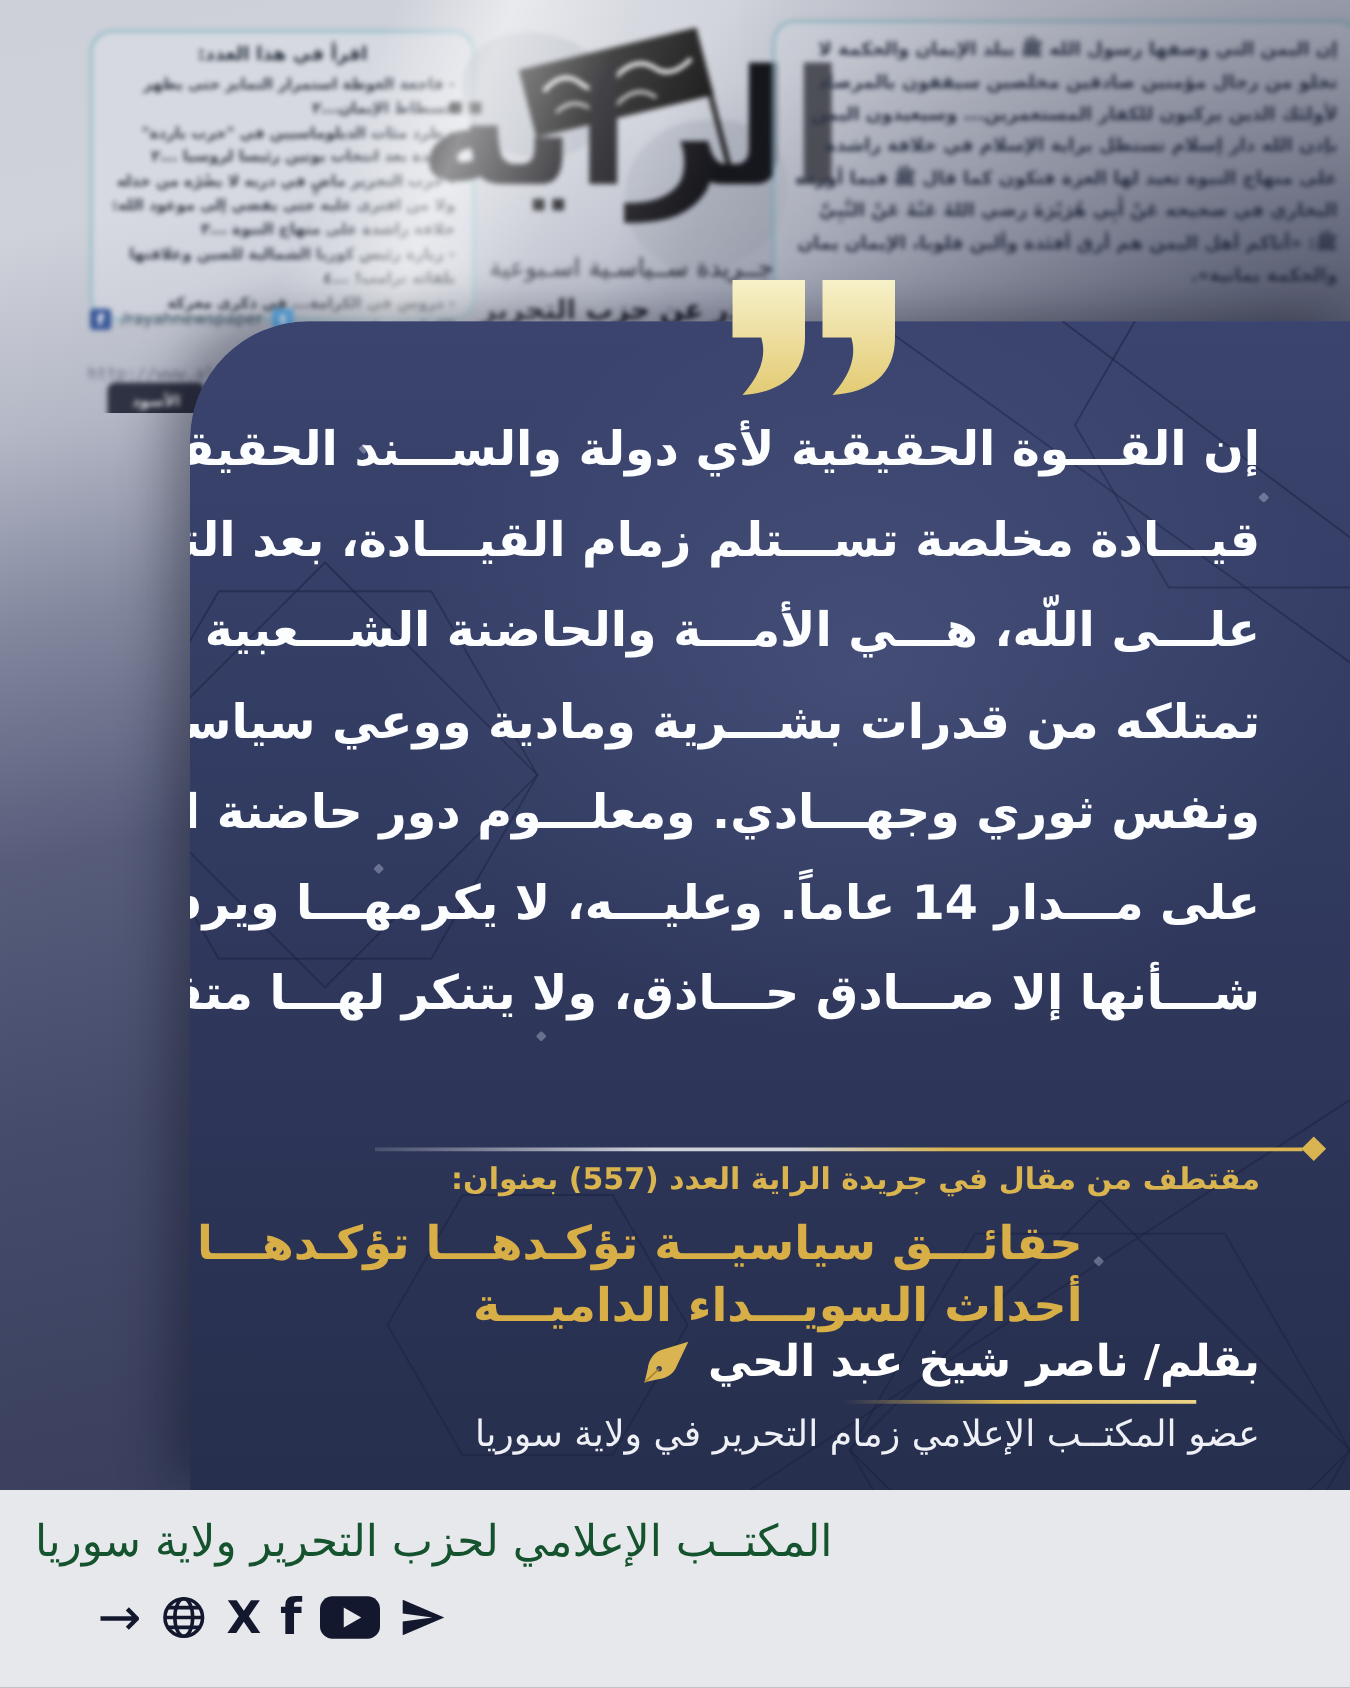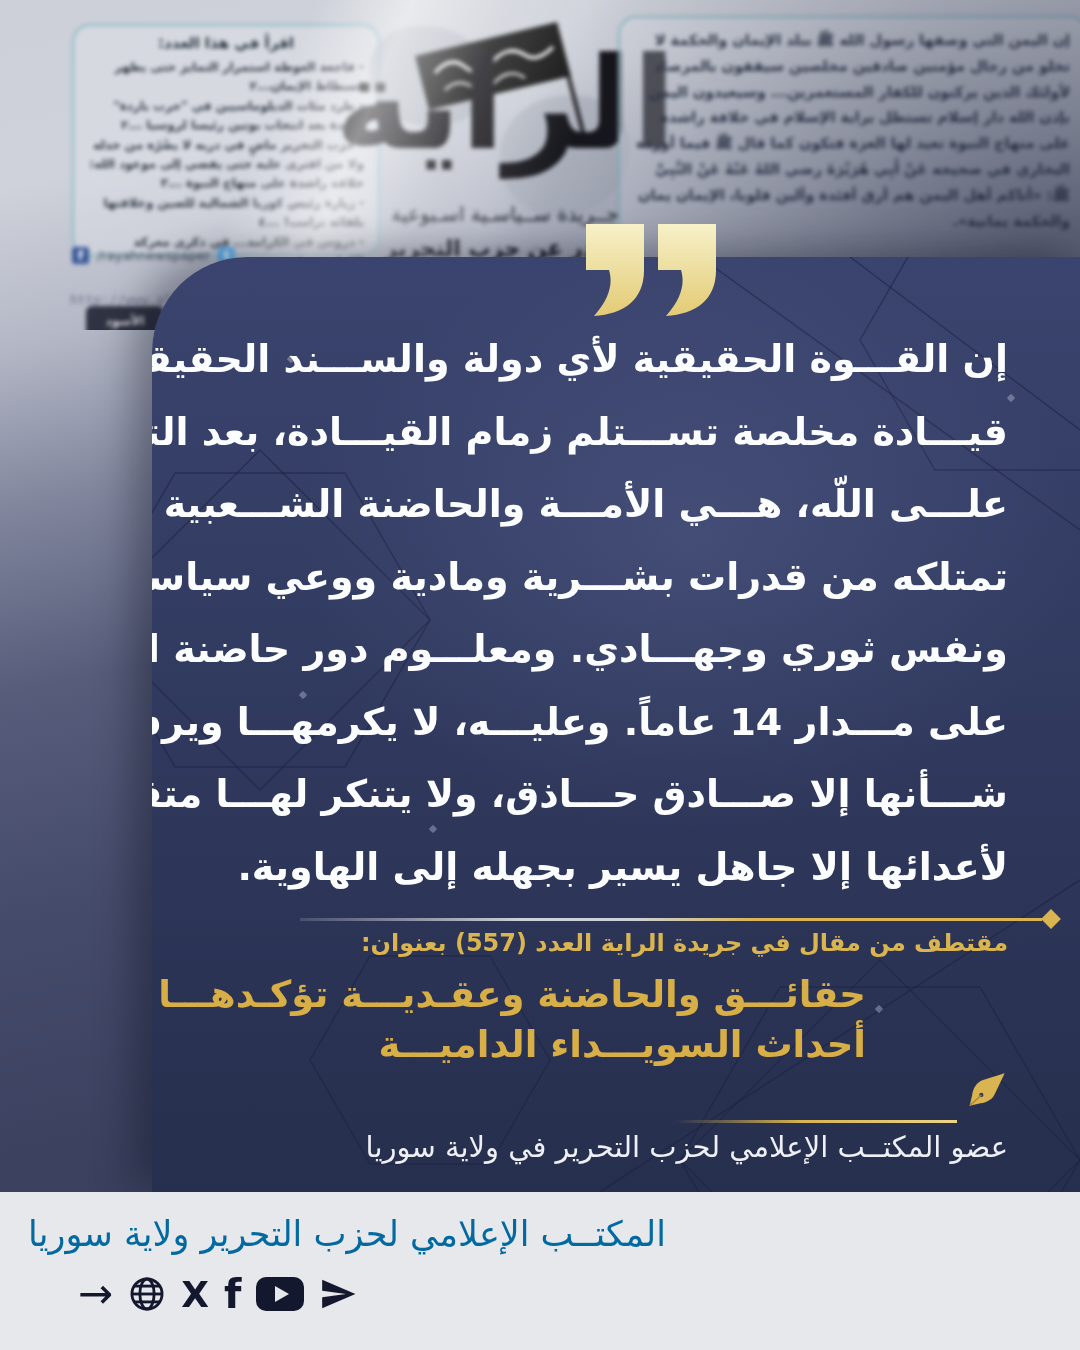--- a/index.html
+++ b/index.html
@@ -73,21 +73,21 @@
   .byline-text{font-size:35px;font-weight:bold;color:#ffffff;white-space:nowrap;}
   .name-underline{position:absolute;top:863px;right:123px;width:282px;height:3px;
     background:linear-gradient(to left,#ecd488,#d9b451 55%,rgba(217,180,81,0));}
   .role{position:absolute;top:873px;right:72px;font-size:29px;color:#eef0f5;white-space:nowrap;}
 
   .quotemark{position:absolute;left:582px;top:224px;z-index:5;}
 
   
   .footer{position:absolute;left:0;top:1192px;width:1080px;height:158px;background:#e7e8ec;}
   .footer-org{position:absolute;left:80px;top:22px;width:586px;direction:rtl;
-    font-size:35px;color:#0369a1;white-space:nowrap;}
+    font-size:35px;color:#14532d;white-space:nowrap;}
   .footer-icons{position:absolute;left:78px;top:80px;display:flex;align-items:center;gap:15px;color:#14182e;height:44px;}
   .ic-arrow{font-size:42px;line-height:36px;}
   .ic-x{font-size:36px;font-weight:bold;}
   .ic-f{font-size:40px;font-weight:bold;line-height:36px;}
   .ic-yt{width:48px;height:34px;background:#14182e;border-radius:10px;display:flex;align-items:center;justify-content:center;}
   .ic-yt span{width:0;height:0;border-top:8px solid transparent;border-bottom:8px solid transparent;border-left:14px solid #e7e8ec;margin-left:3px;}
 </style>
 </head>
 <body>
 
@@ -161,40 +161,40 @@
     <span class="sparkle" style="left:148px;top:435px"></span>
 
     <div class="quote" dir="rtl">
       <div class="qline">إن القـــوة الحقيقية لأي دولة والســـند الحقيقي لأي</div>
       <div class="qline">قيـــادة مخلصة تســـتلم زمام القيـــادة، بعد التوكل</div>
       <div class="qline">علـــى اللّه، هـــي الأمـــة والحاضنة الشـــعبية بما</div>
       <div class="qline">تمتلكه من قدرات بشـــرية ومادية ووعي سياســـي</div>
       <div class="qline">ونفس ثوري وجهـــادي. ومعلـــوم دور حاضنة الثورة</div>
       <div class="qline">على مـــدار 14 عاماً. وعليـــه، لا يكرمهـــا ويرفع من</div>
       <div class="qline">شـــأنها إلا صـــادق حـــاذق، ولا يتنكر لهـــا متقرباً</div>
-      <div class="qline">لأعدائها إلا جاهل يسير بجهله إلى الهاوية.</div>
     </div>
 
     <div class="divider">
       <span class="diamond"></span>
     </div>
 
     <div class="src" dir="rtl">مقتطف من مقال في جريدة الراية العدد (557) بعنوان:</div>
-    <div class="title1" dir="rtl">حقائـــق والحاضنة وعقـديـــة تؤكـدهـــا</div>
+    <div class="title1" dir="rtl">حقائـــق سياسيـــة تؤكـدهـــا تؤكـدهـــا</div>
     <div class="title2" dir="rtl">أحداث السويـــداء الداميـــة</div>
 
     <div class="byline">
+      <span class="byline-text">بقلم/ ناصر شيخ عبد الحي</span>
       <svg width="40" height="40" viewBox="0 0 48 48">
         <path d="M44 4 L18 12 C10 15 6 22 5 30 L2 43 L15 40 C23 39 30 35 33 27 L44 4 Z" fill="#d9b451"></path>
         <circle cx="16" cy="30" r="2.6" fill="#323b63"></circle>
         <line x1="2" y1="43" x2="16" y2="30" stroke="#a8842f" stroke-width="1.6"></line>
       </svg>
     </div>
     <div class="name-underline"></div>
-    <div class="role" dir="rtl">عضو المكتــب الإعلامي لحزب التحرير في ولاية سوريا</div>
+    <div class="role" dir="rtl">عضو المكتــب الإعلامي زمام التحرير في ولاية سوريا</div>
   </div>
 
   <svg class="quotemark" width="134" height="92" viewBox="0 0 134 92">
     <defs>
       <linearGradient id="gq" x1="0" y1="0" x2="0" y2="1">
         <stop offset="0" stop-color="#f7f1c9"></stop>
         <stop offset="1" stop-color="#e3cb74"></stop>
       </linearGradient>
     </defs>
     <path d="M4 0 H62 V46 C62 76 42 90 12 92 C28 74 31 59 27 46 H4 Z" fill="url(#gq)"></path>

